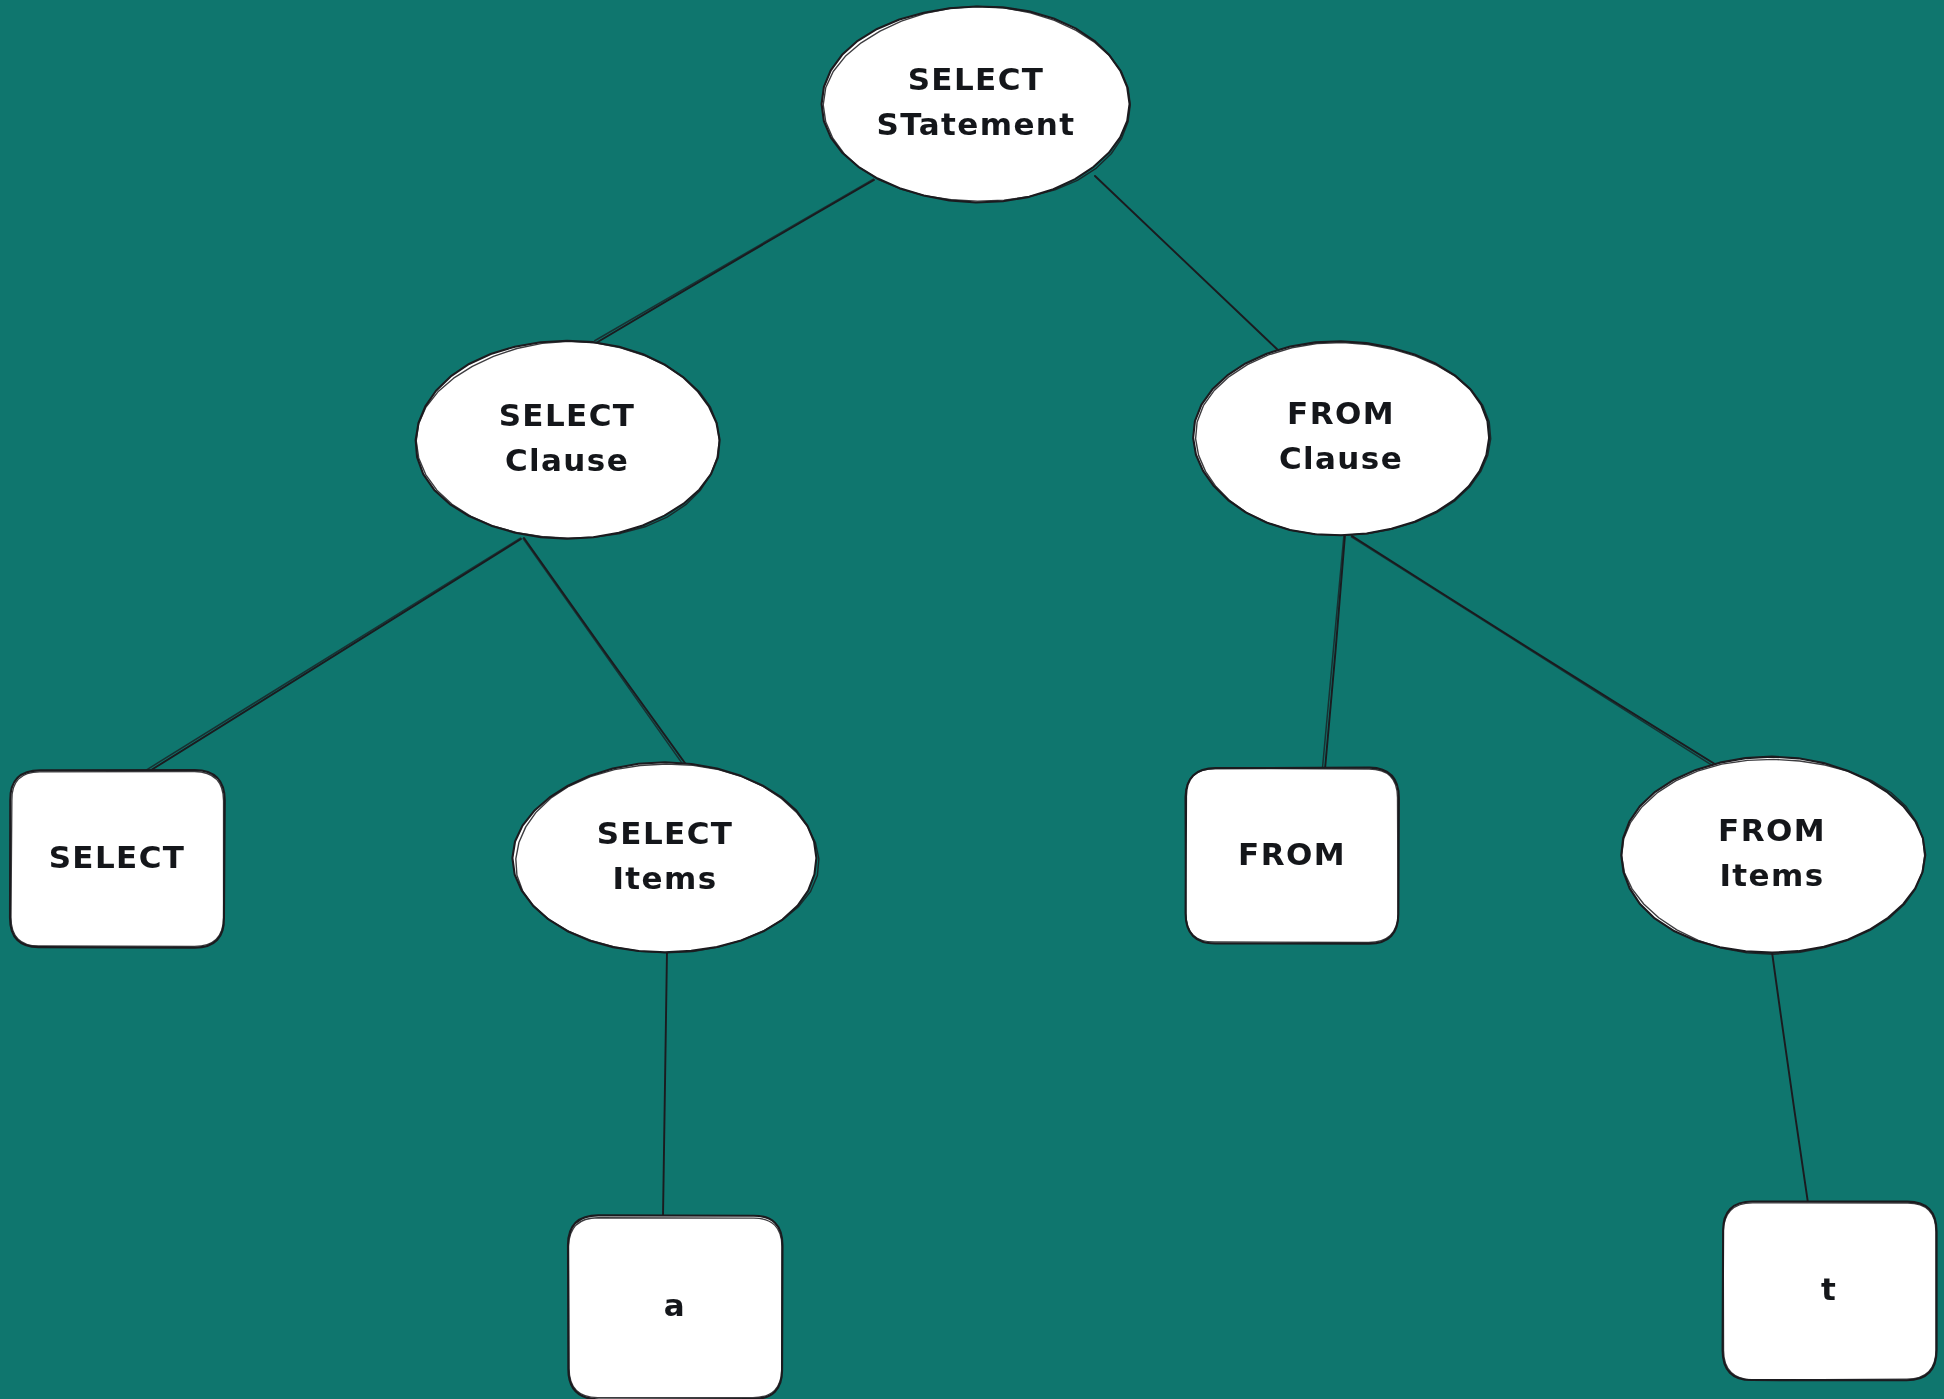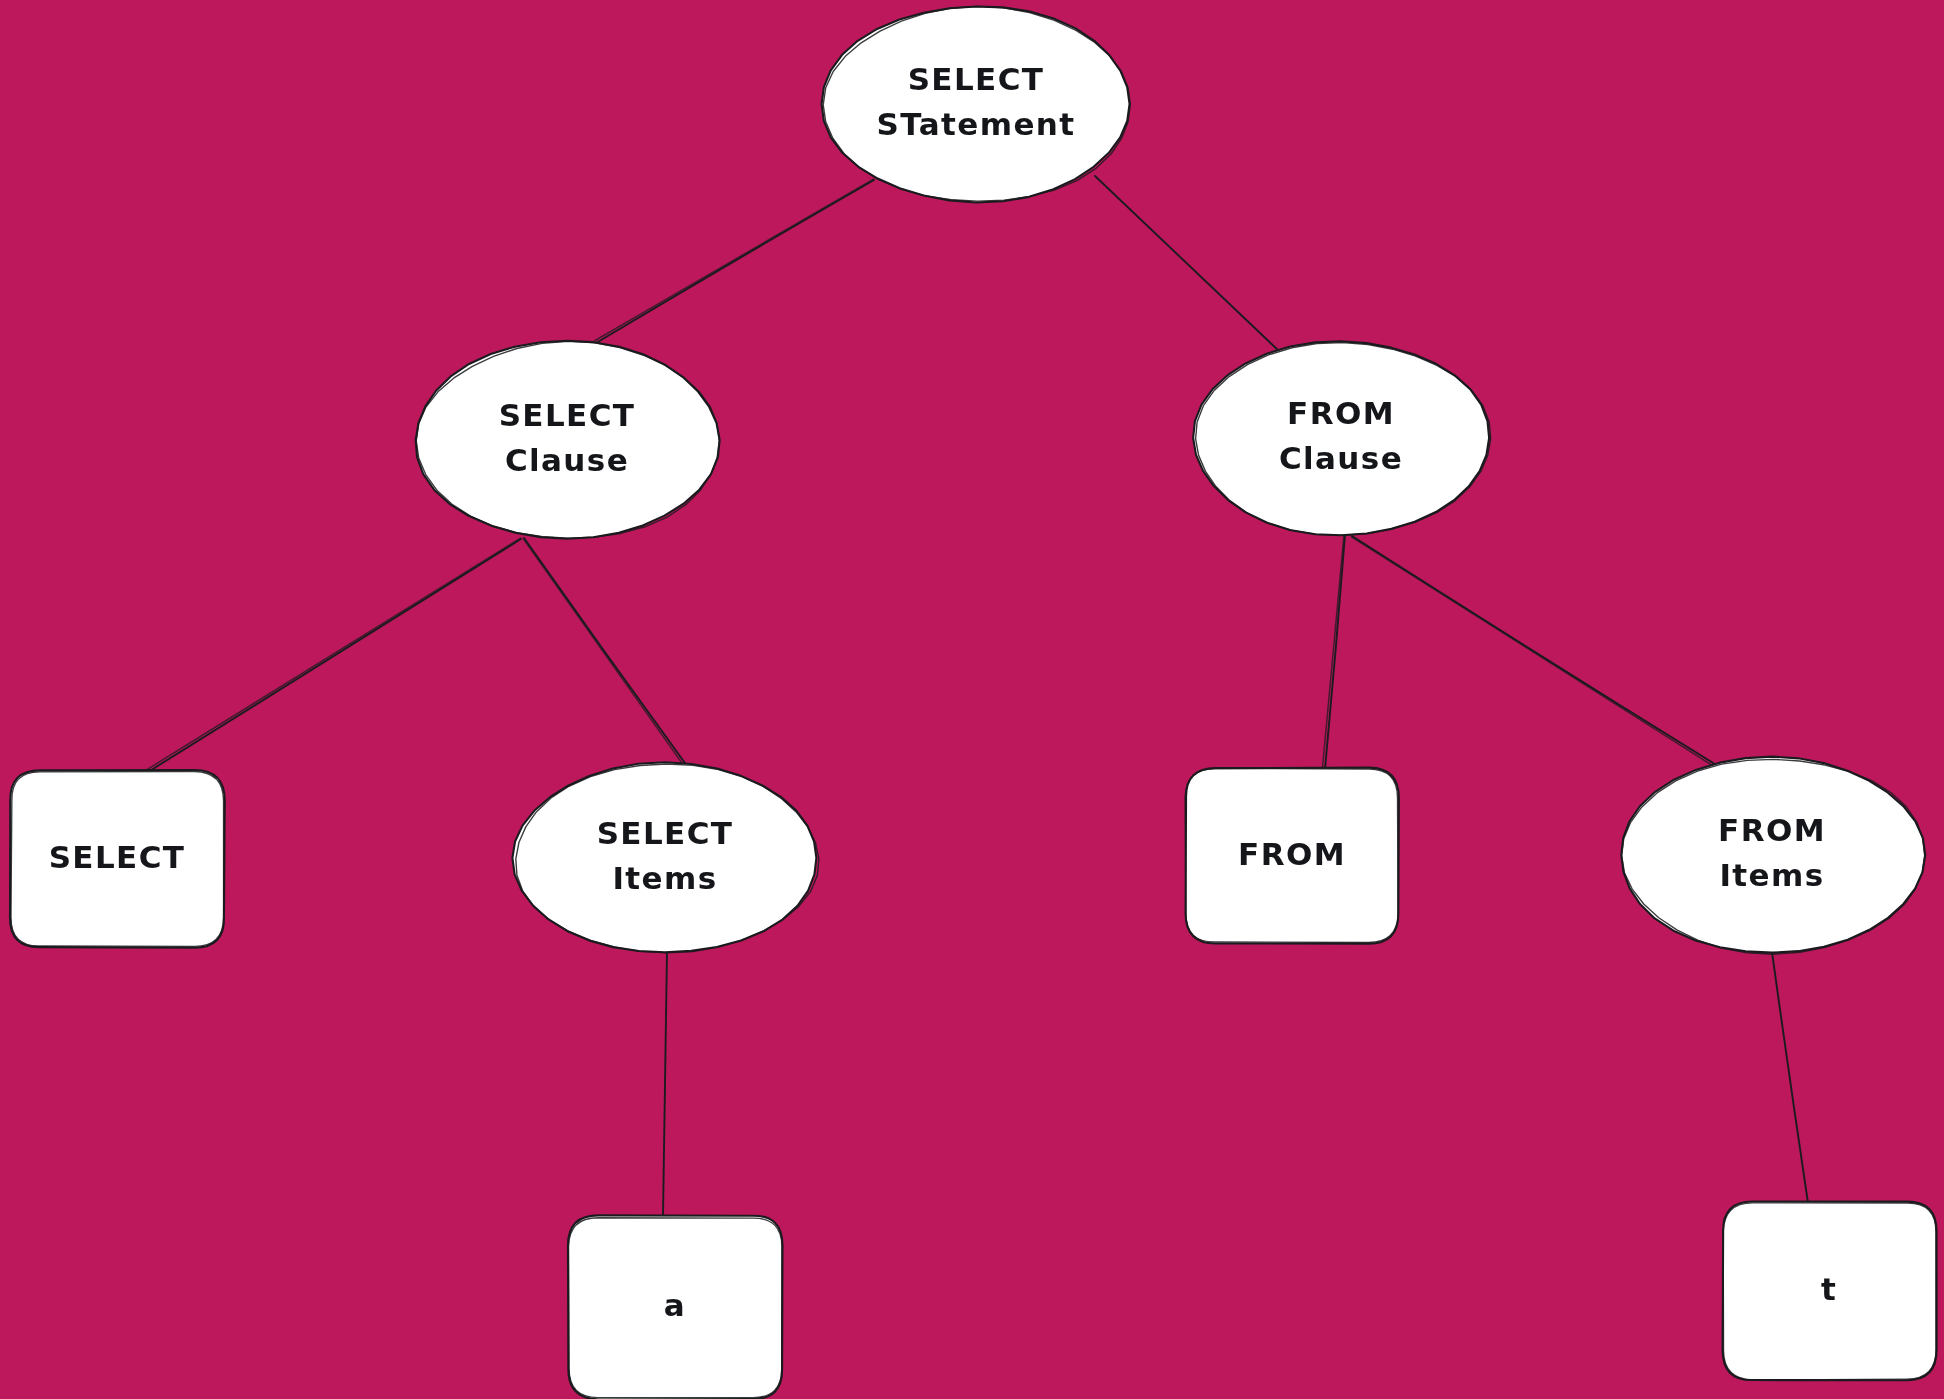--- a/index.html
+++ b/index.html
@@ -11,21 +11,21 @@
   body {
     width: 1944px;
     height: 1399px;
     overflow: hidden;
     font-family: "DejaVu Sans", sans-serif;
   }
   #canvas {
     position: relative;
     width: 1944px;
     height: 1399px;
-    background: #be185d;
+    background: #0f766e;
   }
   #diagram-svg {
     position: absolute;
     top: 0;
     left: 0;
     width: 1944px;
     height: 1399px;
     display: block;
   }
   .node-shape {

